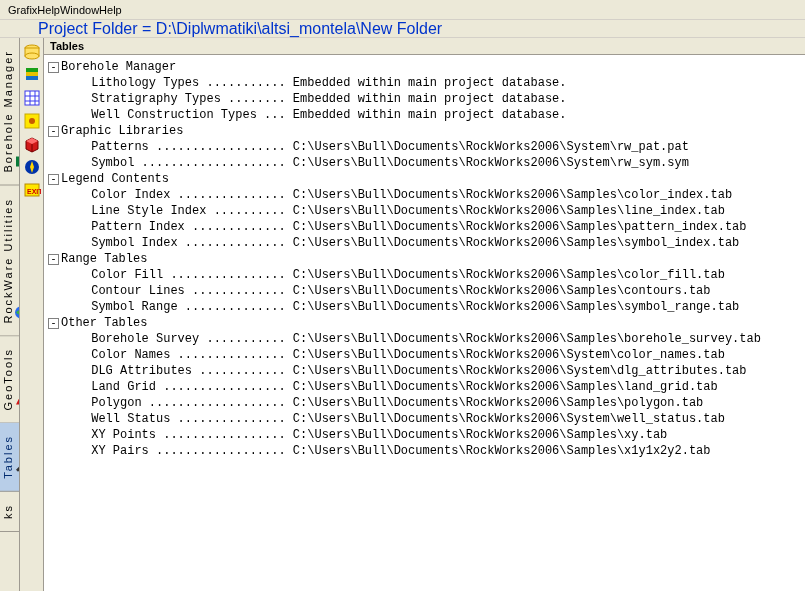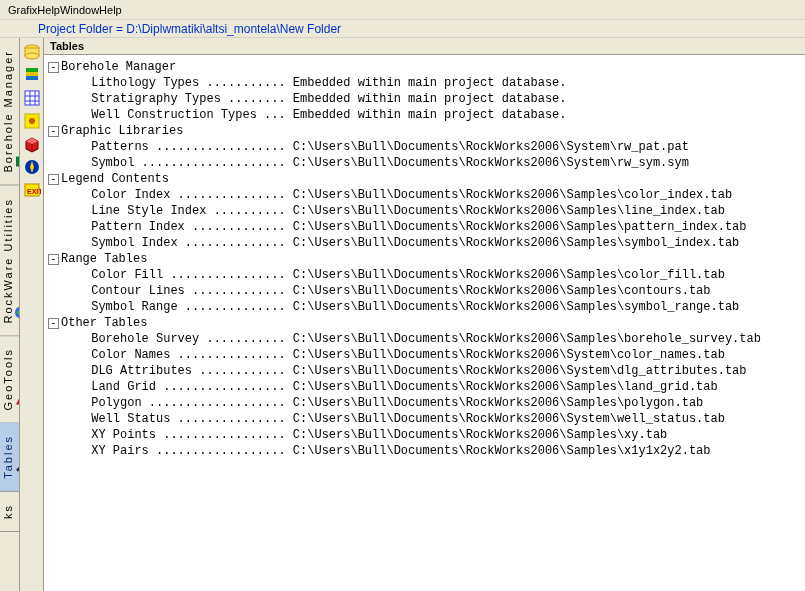--- a/index.html
+++ b/index.html
@@ -27,21 +27,21 @@
   .project-row {
     height: 18px;
     display: flex;
     align-items: center;
     padding-left: 38px;
     border-bottom: 1px solid #d4d0c8;
     background: #ece9d8;
   }
   .project-label {
     color: #0033cc;
-    font-size: 12px;
+    font-size: 16px;
   }
   .main-area {
     display: flex;
     height: calc(591px - 38px);
     position: relative;
   }
   .side-tabs {
     width: 20px;
     background: #ece9d8;
     border-right: 1px solid #9e9a91;

